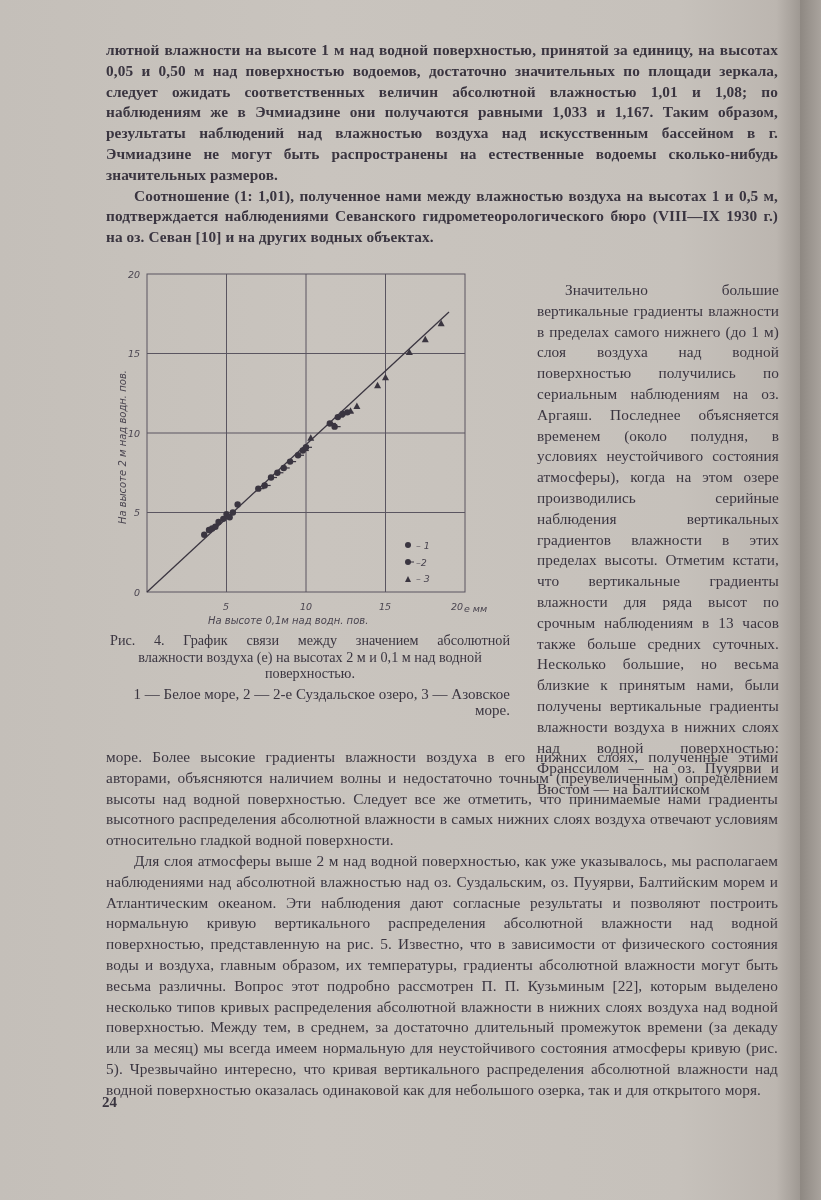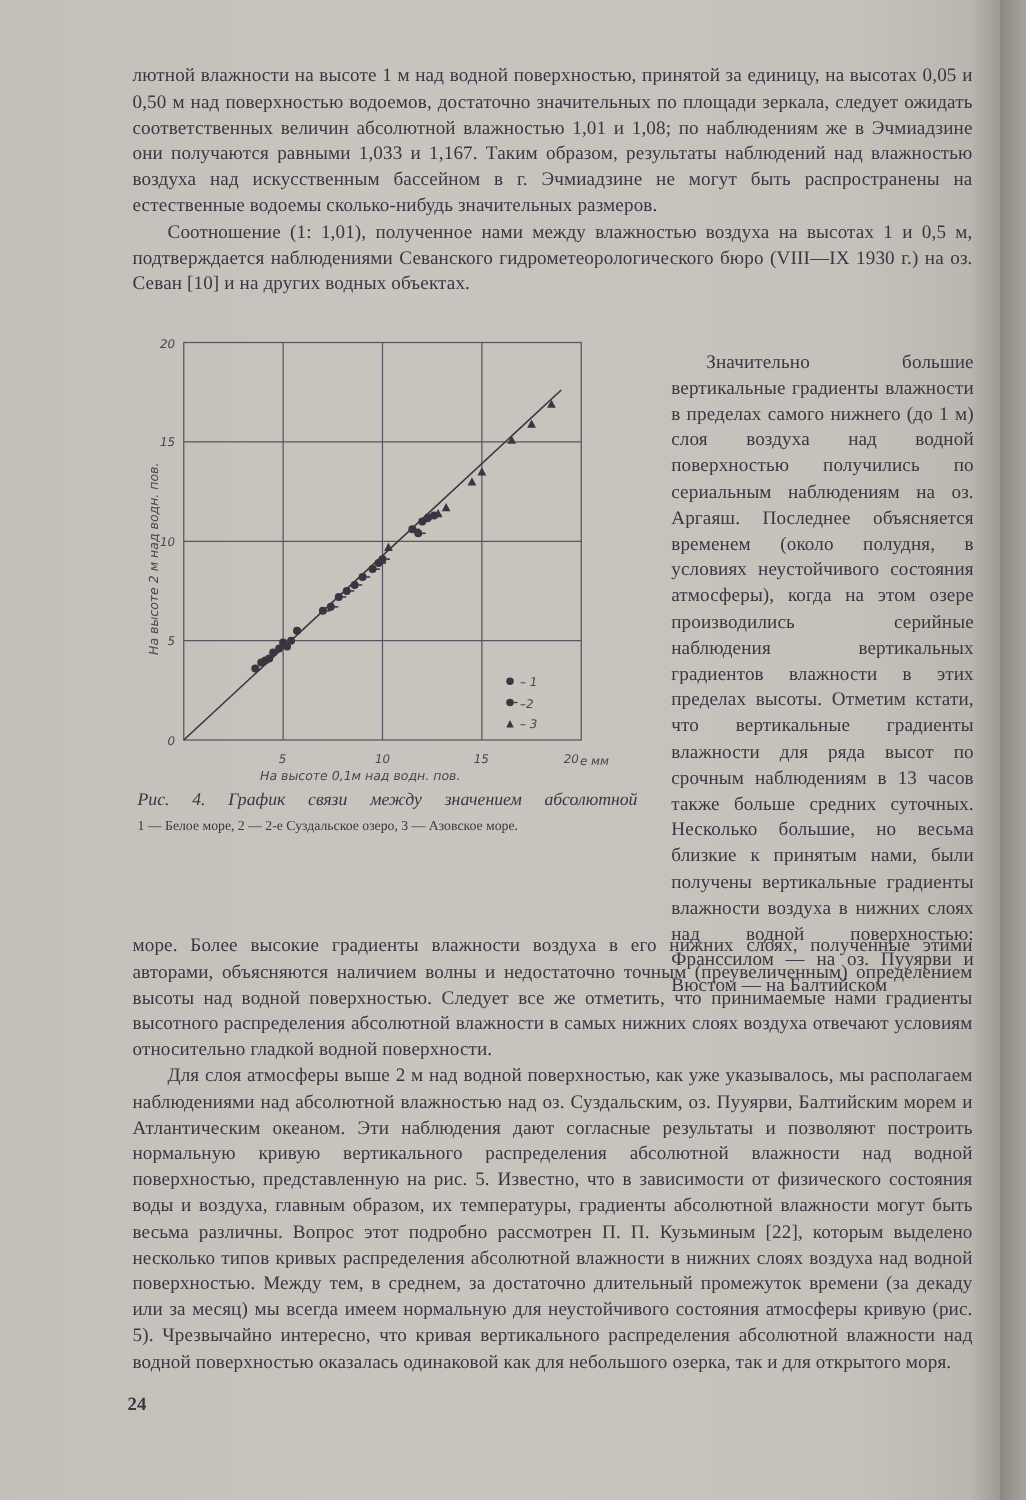--- a/index.html
+++ b/index.html
@@ -18,32 +18,32 @@
     background:linear-gradient(90deg,#8e8882,#a9a39d);
   }
   .text {
     position:absolute; color:#3a3540;
     font-size:15.3px; line-height:20.8px; text-align:justify;
     letter-spacing:0.1px;
   }
   .text p { margin:0; }
   .indent { text-indent:28px; }
   .last { text-align-last:left; }
-  #top-block { left:106px; top:51px; width:672px; }
+  #top-block { left:106px; top:40px; width:672px;font-weight:bold; }
   #right-col { left:537px; top:240px; width:242px;margin-top:40px; }
   #bottom-block { left:106px; top:747px; width:672px; }
   .figure { position:absolute; left:108px; top:262px; width:400px; height:440px; }
   .fig-svg { position:absolute; left:0; top:0; }
   .caption {
     position:absolute; left:110px; top:632px; width:400px;
     color:#3a3540; font-size:14.2px; line-height:16.5px; text-align:center;
   }
-  .caption .line1 { text-align:justify; text-align-last:justify;font-style:italic; }
-  .caption .legend-line { font-size:11px; margin-top:4px; text-align:left; }
-  .page-num { position:absolute; left:102px; top:1094px; font-size:15px; color:#3a3540; font-weight:bold;margin-top:22px; }
+  .caption .line1 { text-align:justify; text-align-last:justify; }
+  .caption .legend-line { font-size:15px; margin-top:4px; text-align:right; }
+  .page-num { position:absolute; left:102px; top:1094px; font-size:15px; color:#3a3540; font-weight:bold; }
   .axis-t { font-family:"DejaVu Sans", sans-serif; font-style:italic; font-size:9.5px; fill:#4a4550; }
   .axis-l { font-family:"DejaVu Sans", sans-serif; font-style:italic; font-size:10px; fill:#4a4550; }
 </style>
 </head>
 <body>
 
 <div class="page"></div>
 <div class="edge"></div>
 
 <div class="text" id="top-block">
@@ -135,20 +135,21 @@
       <line x1="300" y1="300" x2="306" y2="300" stroke="#3a3540"></line>
       <text class="axis-t" x="308" y="304">–2</text>
       <polygon points="297,320 300,314 303,320"></polygon>
       <text class="axis-t" x="308" y="320">– 3</text>
     </g>
   </svg>
 </div>
 
 <div class="caption">
   <div class="line1">Рис. 4. График связи между значением абсолютной</div>
+  <div>влажности воздуха (e) на высотах 2 м и 0,1 м над водной поверхностью.</div>
   <div class="legend-line">1 — Белое море, 2 — 2-е Суздальское озеро, 3 — Азовское море.</div>
 </div>
 
 <div class="text" id="right-col">
   <p class="indent">Значительно большие вертикальные градиенты влажности в пределах самого нижнего (до 1 м) слоя воздуха над водной поверхностью получились по сериальным наблюдениям на оз. Аргаяш. Последнее объясняется временем (около полудня, в условиях неустойчивого состояния атмосферы), когда на этом озере производились серийные наблюдения вертикальных градиентов влажности в этих пределах высоты. Отметим кстати, что вертикальные градиенты влажности для ряда высот по срочным наблюдениям в 13 часов также больше средних суточных. Несколько большие, но весьма близкие к принятым нами, были получены вертикальные градиенты влажности воздуха в нижних слоях над водной поверхностью: Франссилом — на оз. Пууярви и Вюстом — на Балтийском</p>
 </div>
 
 <div class="text" id="bottom-block">
   <p class="last">море. Более высокие градиенты влажности воздуха в его нижних слоях, полученные этими авторами, объясняются наличием волны и недостаточно точным (преувеличенным) определением высоты над водной поверхностью. Следует все же отметить, что принимаемые нами градиенты высотного распределения абсолютной влажности в самых нижних слоях воздуха отвечают условиям относительно гладкой водной поверхности.</p>
   <p class="indent last">Для слоя атмосферы выше 2 м над водной поверхностью, как уже указывалось, мы располагаем наблюдениями над абсолютной влажностью над оз. Суздальским, оз. Пууярви, Балтийским морем и Атлантическим океаном. Эти наблюдения дают согласные результаты и позволяют построить нормальную кривую вертикального распределения абсолютной влажности над водной поверхностью, представленную на рис. 5. Известно, что в зависимости от физического состояния воды и воздуха, главным образом, их температуры, градиенты абсолютной влажности могут быть весьма различны. Вопрос этот подробно рассмотрен П. П. Кузьминым [22], которым выделено несколько типов кривых распределения абсолютной влажности в нижних слоях воздуха над водной поверхностью. Между тем, в среднем, за достаточно длительный промежуток времени (за декаду или за месяц) мы всегда имеем нормальную для неустойчивого состояния атмосферы кривую (рис. 5). Чрезвычайно интересно, что кривая вертикального распределения абсолютной влажности над водной поверхностью оказалась одинаковой как для небольшого озерка, так и для открытого моря.</p>

